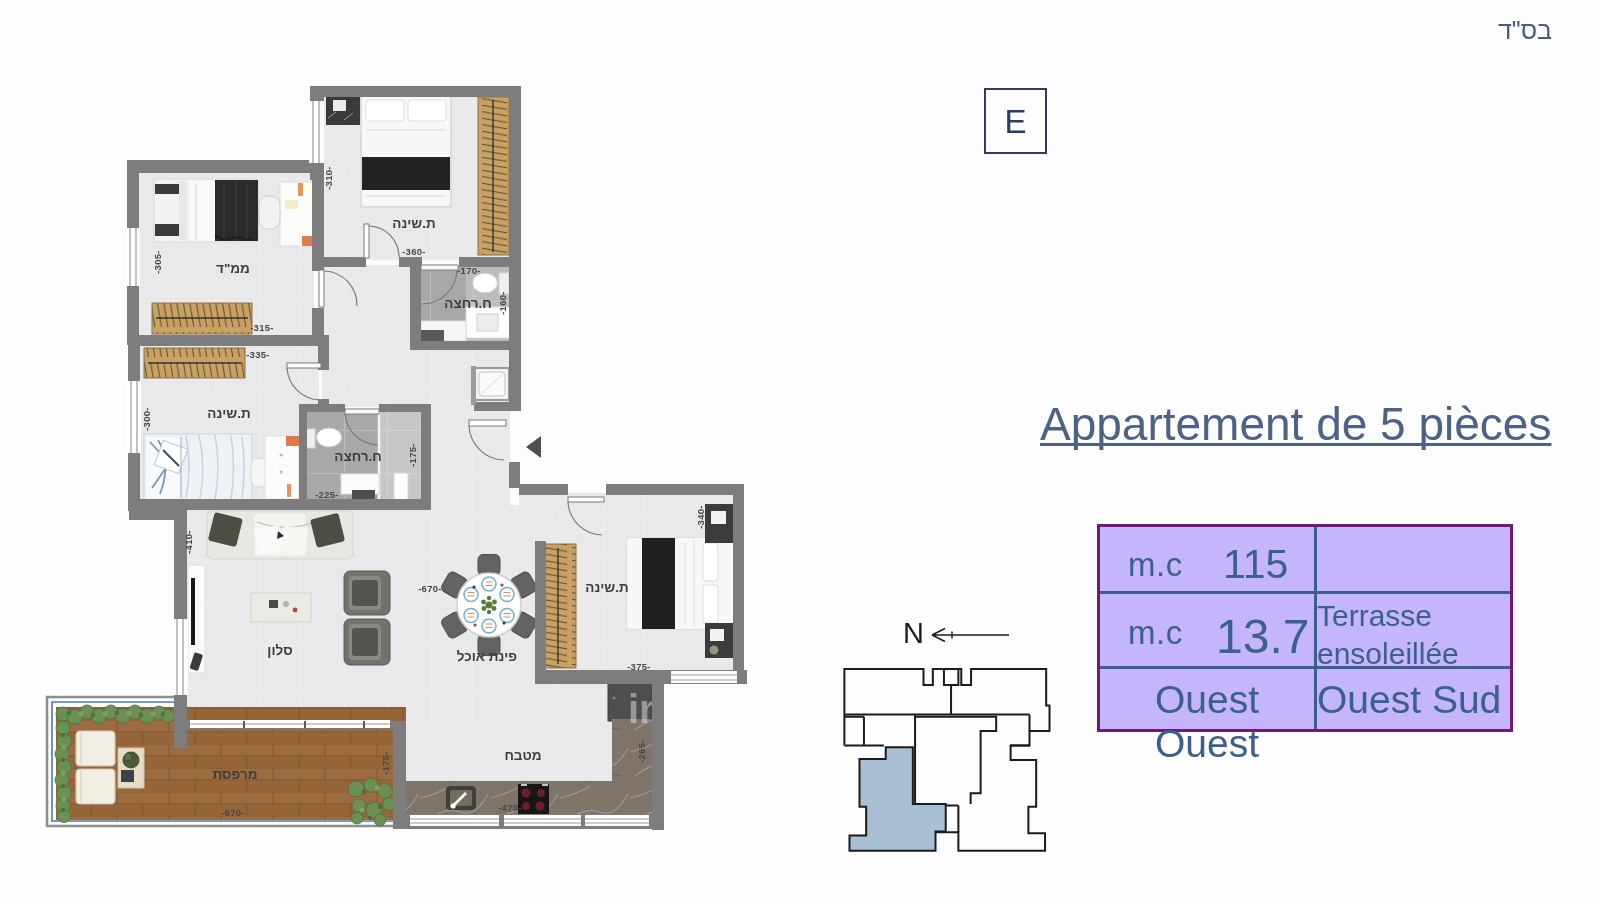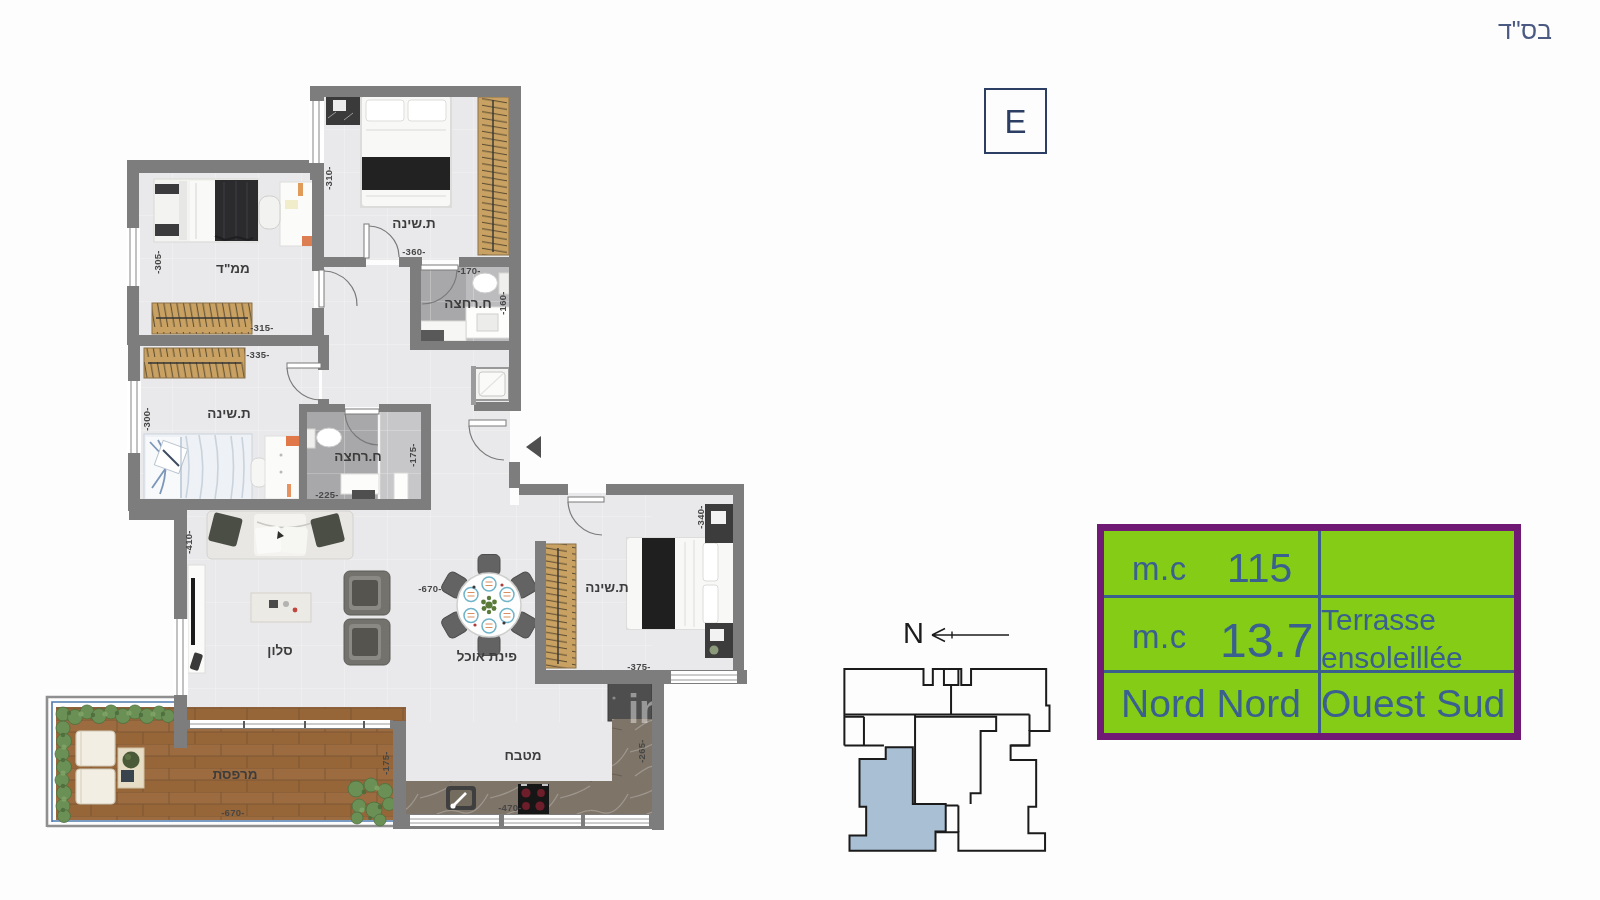--- a/index.html
+++ b/index.html
@@ -491,40 +491,41 @@
 <text class="dm" transform="rotate(-90 645 751)" x="645" y="751" text-anchor="middle">-265-</text>
 <text class="dm" transform="rotate(-90 389 763)" x="389" y="763" text-anchor="middle">-175-</text>
 </g>
 </svg>
 
 <div class="abs" style="left:1490;top:16px;width:70px;text-align:center;font-size:25px;color:#4a5a82;left:1490px">בס"ד</div>
 
 <div class="abs" style="left:984px;top:88px;width:59px;height:60px;border:2.5px solid #2c3e63;color:#2c3e63;font-size:33px;display:flex;align-items:center;justify-content:center;padding-top:2px">E</div>
 
 
-
-<div class="abs" style="left:1097px;top:524px;width:410px;height:202px;border:7px solid #701a75;background:#84cc16;color:#3a6090">
+<div class="abs" style="left:1040px;top:397px;font-size:46px;color:#4c6386;text-decoration:underline;text-decoration-thickness:3px;text-underline-offset:3px;white-space:nowrap;text-decoration-skip-ink:none">Appartement de 5 pièces</div>
+
+<div class="abs" style="left:1097px;top:524px;width:410px;height:202px;border:3px solid #701a75;background:#c4b5fd;color:#3a6090">
 
   <div class="abs" style="left:214px;top:0;width:3px;height:202px;background:#3a5f8c"></div>
 
   <div class="abs" style="left:0;top:64px;width:410px;height:3px;background:#3a5f8c"></div>
 
   <div class="abs" style="left:0;top:139px;width:410px;height:3px;background:#3a5f8c"></div>
 
   <div class="abs" style="left:28px;top:19px;font-size:33px;letter-spacing:.5px">m.c</div>
 
   <div class="abs" style="left:123px;top:14px;font-size:41px">115</div>
 
   <div class="abs" style="left:28px;top:87px;font-size:33px;letter-spacing:.5px">m.c</div>
 
   <div class="abs" style="left:116px;top:82px;font-size:48px">13.7</div>
 
   <div class="abs" style="left:217px;top:70px;width:193px;text-align:left;font-size:30px;line-height:38px">Terrasse<br>ensoleillée</div>
 
-  <div class="abs" style="left:0;top:151px;width:214px;text-align:center;font-size:39px">Nord Nord</div>
+  <div class="abs" style="left:0;top:151px;width:214px;text-align:center;font-size:39px">Ouest Ouest</div>
 
   <div class="abs" style="left:217px;top:151px;width:193px;text-align:left;font-size:39px">Ouest Sud</div>
 </div>
 
 <svg class="abs" style="left:895px;top:612px" width="130" height="40" viewBox="0 0 130 40">
 <text x="8" y="31" font-size="29" font-family="Liberation Serif" fill="#1c1c1c">N</text>
 <path d="M37,23 H114 M37,23 L50,16.5 M37,23 L50,29.5 M57,19.5 V26.5" stroke="#1c1c1c" stroke-width="1.4" fill="none"></path>
 </svg>
 
 <svg class="abs" style="left:835px;top:660px" width="225" height="200" viewBox="0 0 1012 900">

